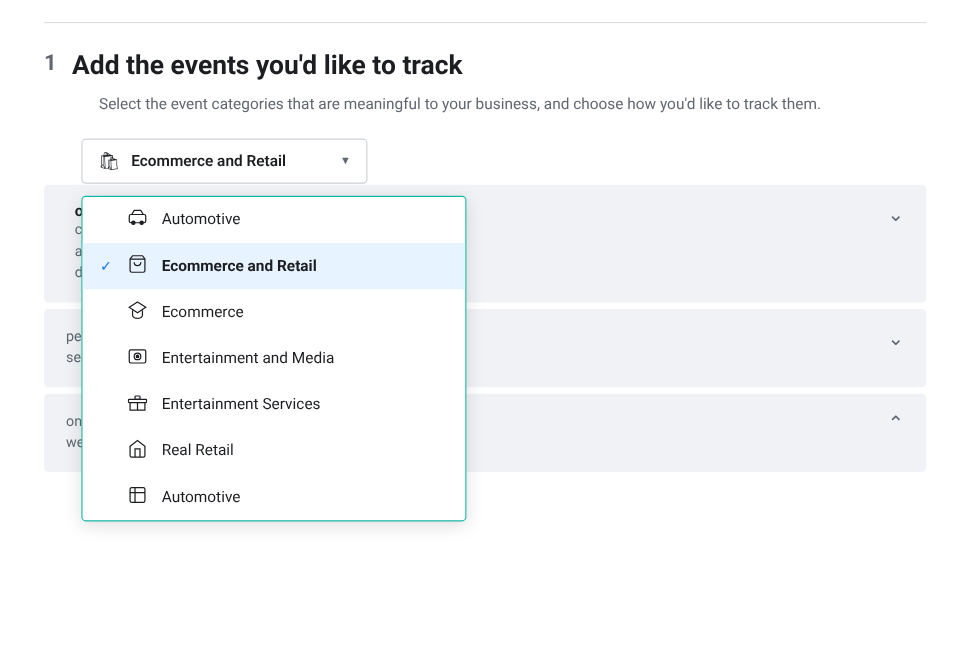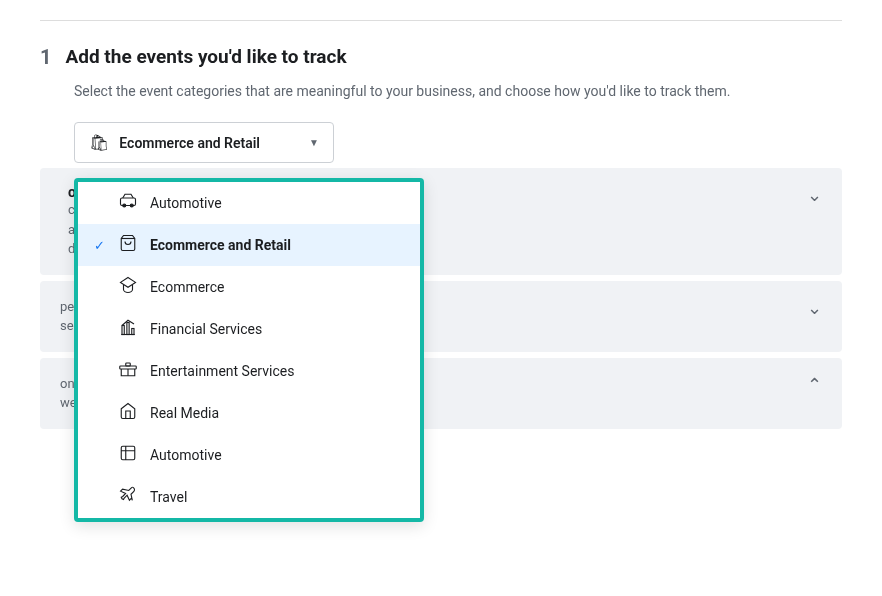--- a/index.html
+++ b/index.html
@@ -34,29 +34,29 @@
     .step-number {
       font-size: 20px;
       font-weight: 700;
       color: #606770;
       margin-right: 14px;
       line-height: 1.2;
       flex-shrink: 0;
     }
 
     .step-title {
-      font-size: 19px;
+      font-size: 24px;
       font-weight: 700;
       color: #1c1e21;
     }
 
     .step-description {
       font-size: 14px;
       color: #606770;
-      margin-left: 34px;
+      margin-left: 50px;
       margin-bottom: 20px;
       line-height: 1.5;
       max-width: 700px;
     }
 
     .dropdown-trigger {
       display: flex;
       align-items: center;
       background: #fff;
       border: 1px solid #ccd0d5;
@@ -86,21 +86,21 @@
       color: #606770;
       margin-left: 8px;
     }
 
     .dropdown-menu {
       position: absolute;
       top: 178px;
       left: 74px;
       width: 350px;
       background: #fff;
-      border: 4px solid #14b8a6;
+      border: 1px solid #14b8a6;
       border-radius: 4px;
       box-shadow: 0 4px 16px rgba(0,0,0,0.12);
       z-index: 200;
       overflow: hidden;
     }
 
     .dropdown-item {
       display: flex;
       align-items: center;
       padding: 10px 16px;
@@ -243,34 +243,32 @@
       <span class="checkmark">&nbsp;</span>
       <span class="item-icon">
         <svg width="18" height="18" viewBox="0 0 24 24" fill="none" stroke="currentColor" stroke-width="1.5">
           <polygon points="12 2 22 8.5 12 15 2 8.5 12 2"></polygon>
           <path d="M6 12v6c0 2 2.7 4 6 4s6-2 6-4v-6"></path>
         </svg>
       </span>
       <span class="item-label">Ecommerce</span>
     </div>
 
-
-    <div class="dropdown-item">
-      <span class="checkmark">&nbsp;</span>
-      <span class="item-icon">
-        <svg width="18" height="18" viewBox="0 0 24 24" fill="none" stroke="currentColor" stroke-width="1.5">
-          <line x1="3" y1="22" x2="21" y2="22"></line>
-          <rect x="4" y="10" width="3" height="12"></rect>
-          <rect x="10.5" y="6" width="3" height="16"></rect>
-          <rect x="17" y="14" width="3" height="8"></rect>
-          <polyline points="4 10 12 3 20 8"></polyline>
-        </svg>
-      </span>
-      <span class="item-label">Financial Services</span>
-    </div>
+    <div class="dropdown-item">
+      <span class="checkmark">&nbsp;</span>
+      <span class="item-icon">
+        <svg width="18" height="18" viewBox="0 0 24 24" fill="none" stroke="currentColor" stroke-width="1.5">
+          <rect x="2" y="4" width="20" height="16" rx="2"></rect>
+          <circle cx="12" cy="12" r="4"></circle>
+          <circle cx="12" cy="12" r="1.5" fill="currentColor"></circle>
+        </svg>
+      </span>
+      <span class="item-label">Entertainment and Media</span>
+    </div>
+
 
     <div class="dropdown-item">
       <span class="checkmark">&nbsp;</span>
       <span class="item-icon">
         <svg width="18" height="18" viewBox="0 0 24 24" fill="none" stroke="currentColor" stroke-width="1.5">
           <rect x="1" y="8" width="22" height="4" rx="1"></rect>
           <path d="M3 12v9h18v-9"></path>
           <rect x="9" y="4" width="6" height="4" rx="1"></rect>
           <line x1="12" y1="12" x2="12" y2="21"></line>
         </svg>
@@ -279,37 +277,28 @@
     </div>
 
     <div class="dropdown-item">
       <span class="checkmark">&nbsp;</span>
       <span class="item-icon">
         <svg width="18" height="18" viewBox="0 0 24 24" fill="none" stroke="currentColor" stroke-width="1.5">
           <path d="M3 9l9-7 9 7v11a2 2 0 01-2 2H5a2 2 0 01-2-2z"></path>
           <polyline points="9 22 9 12 15 12 15 22"></polyline>
         </svg>
       </span>
-      <span class="item-label">Real Media</span>
+      <span class="item-label">Real Retail</span>
     </div>
 
     <div class="dropdown-item">
       <span class="checkmark">&nbsp;</span>
       <span class="item-icon">
         <svg width="18" height="18" viewBox="0 0 24 24" fill="none" stroke="currentColor" stroke-width="1.5">
           <path d="M9 3H5a2 2 0 00-2 2v4m6-6h10a2 2 0 012 2v4M9 3v18m0 0h10a2 2 0 002-2V9M9 21H5a2 2 0 01-2-2V9m0 0h18"></path>
         </svg>
       </span>
       <span class="item-label">Automotive</span>
     </div>
 
-    <div class="dropdown-item">
-      <span class="checkmark">&nbsp;</span>
-      <span class="item-icon">
-        <svg width="18" height="18" viewBox="0 0 24 24" fill="none" stroke="currentColor" stroke-width="1.5">
-          <path d="M17.8 19.2L16 11l3.5-3.5C21 6 21 4 19.5 2.5S18 1 16.5 2.5L13 6 4.8 4.2l-2.7 2.7 6.7 3.1L5 14l-2 1 1 2 2 1 1-2 3.8-3.8 3.1 6.7 2.7-2.7z"></path>
-        </svg>
-      </span>
-      <span class="item-label">Travel</span>
-    </div>
 
   </div>
 </div>
 
 </body></html>

